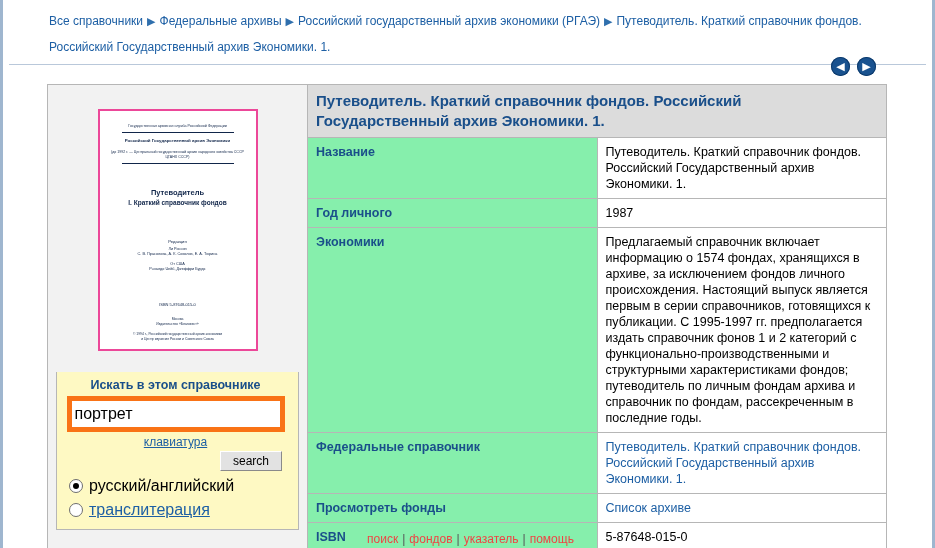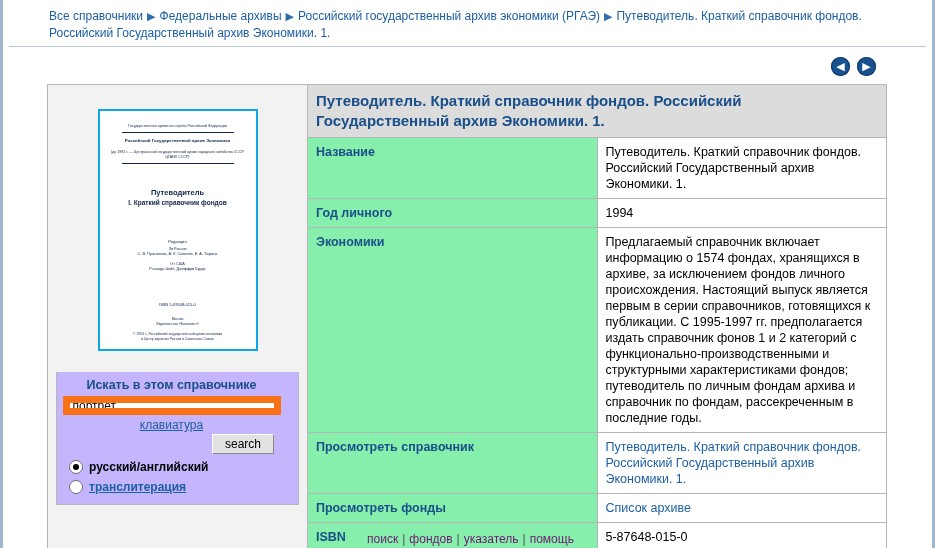--- a/index.html
+++ b/index.html
@@ -22,21 +22,21 @@
     box-sizing: border-box;
     border-left: 3px solid #9fb6cf;
     border-right: 3px solid #9fb6cf;
     background: #ffffff;
   }
 
   
   .breadcrumb {
     padding: 8px 12px 4px 40px;
     font-size: 12px;
-    line-height: 17px;
+    line-height: 26px;
     color: #1a4f8a;
     border-bottom: 1px solid #b9c8da;
     margin: 0 6px;
   }
   .breadcrumb a {
     color: #1d5fa4;
     text-decoration: none;
   }
   .crumb-sep {
     color: #2f6fad;
@@ -123,21 +123,21 @@
   
   .coverwrap {
     padding: 18px 0 0 0;
     text-align: center;
   }
   .cover {
     display: inline-block;
     width: 160px;
     height: 242px;
     background: #ffffff;
-    border: 2px solid #0ea5e9;
+    border: 2px solid #ec4899;
     text-align: center;
     font-size: 3.6px;
     line-height: 5px;
     color: #11264a;
     padding: 6px 6px;
     box-sizing: border-box;
     position: relative;
     overflow: hidden;
   }
   .cover .c-small { font-size: 3.6px; margin-top: 7px; }
@@ -145,42 +145,42 @@
   .cover .c-rule { height:1px; background:#11264a; margin: 3px 16px; }
   .cover .c-title { font-size: 7.5px; font-weight: bold; margin-top: 26px; }
   .cover .c-sub { font-size: 6.5px; font-weight: bold; margin-top: 5px; }
   .cover .c-mid { font-size: 4.2px; margin-top: 34px; }
   .cover .c-names { font-size: 3.8px; margin-top: 3px; line-height: 5px; }
   .cover .c-isbn { font-size: 4px; margin-top: 30px; }
   .cover .c-foot { font-size: 3.4px; margin-top: 10px; line-height: 5px; }
 
   
   .searchpanel {
-    background: #c4b5fd;
+    background: #fef9c3;
     border: 1px solid #b6b6b6;
     border-top: none;
     width: 243px;
     box-sizing: border-box;
-    padding: 6px 12px 10px 0;
+    padding: 6px 4px 10px 0;
     text-align: center;
     position: relative;
   }
   .searchtitle {
     color: #1a4f8a;
     font-weight: bold;
     font-size: 12.5px;
     padding-bottom: 4px;
   }
   .searchinput {
     width: 218px;
-    height: 19px;
+    height: 36px;
     box-sizing: border-box;
-    border: 7px solid #f97316;
+    border: 5px solid #f97316;
     font-family: "Liberation Sans", sans-serif;
-    font-size: 12px;
+    font-size: 16px;
     padding: 1px 3px;
     background: #ffffff;
     color: #000000;
   }
   .kbdlink {
     display: block;
     text-align: center;
     margin: 3px 0 0 0;
     color: #1d5fa4;
     font-size: 12px;
@@ -197,25 +197,24 @@
     padding: 2px 12px;
     background: #e2e2e2;
     border: 1px solid #8a8a8a;
     border-top-color: #ffffff;
     border-left-color: #ffffff;
     cursor: pointer;
   }
   .radiorow {
     text-align: left;
     padding: 6px 0 0 12px;
-    font-size: 12px;
+    font-size: 16px;
     display: flex;
     align-items: center;
     gap: 6px;
-    font-weight: bold;
   }
   .radio {
     width: 12px;
     height: 12px;
     border-radius: 50%;
     border: 1px solid #6e6e6e;
     background: #ffffff;
     display: inline-block;
     position: relative;
     flex: none;
@@ -234,21 +233,21 @@
   
   .footer {
     position: absolute;
     left: 0;
     bottom: 2px;
     width: 935px;
     text-align: center;
     font-size: 12px;
     color: #1d5fa4;
   }
-  .footer a { color: #701a75; text-decoration: none; margin-top: 24px; }
+  .footer a { color: #ef4444; text-decoration: none; margin-top: 24px; }
   .footsep { color: #555555; padding: 0 4px; }
 </style>
 </head>
 <body>
 
 <div class="page">
 
   <div class="breadcrumb">
     <a href="#">Все справочники</a><span class="crumb-sep">▶</span><a href="#">Федеральные архивы</a><span class="crumb-sep">▶</span><a href="#">Российский государственный архив экономики (РГАЭ)</a><span class="crumb-sep">▶</span><span class="crumb-current">Путеводитель. Краткий справочник фондов. Российский Государственный архив Экономики. 1.</span>
   </div>
@@ -312,28 +311,28 @@
           <div class="bigtitle">Путеводитель. Краткий справочник фондов. Российский Государственный архив Экономики. 1.</div>
         </td>
       </tr>
 
       <tr>
         <td class="labelcell">Название</td>
         <td class="valuecell">Путеводитель. Краткий справочник фондов. Российский Государственный архив Экономики. 1.</td>
       </tr>
       <tr>
         <td class="labelcell">Год личного</td>
-        <td class="valuecell">1994</td>
+        <td class="valuecell">1987</td>
       </tr>
       <tr>
         <td class="labelcell">Экономики</td>
         <td class="valuecell">Предлагаемый справочник включает информацию о 1574 фондах, хранящихся в архиве, за исключением фондов личного происхождения. Настоящий выпуск является первым в серии справочников, готовящихся к публикации. С 1995-1997 гг. предполагается издать справочник фонов 1 и 2 категорий с функционально-производственными и структурными характеристиками фондов; путеводитель по личным фондам архива и справочник по фондам, рассекреченным в последние годы.</td>
       </tr>
       <tr>
-        <td class="labelcell">Просмотреть справочник</td>
+        <td class="labelcell">Федеральные справочник</td>
         <td class="valuecell">
           <a href="#" class="linkblue">Путеводитель. Краткий справочник фондов. Российский Государственный архив Экономики. 1.</a>
         </td>
       </tr>
       <tr>
         <td class="labelcell">Просмотреть фонды</td>
         <td class="valuecell">
           <a href="#" class="linkblue">Список архиве</a>
         </td>
       </tr>

